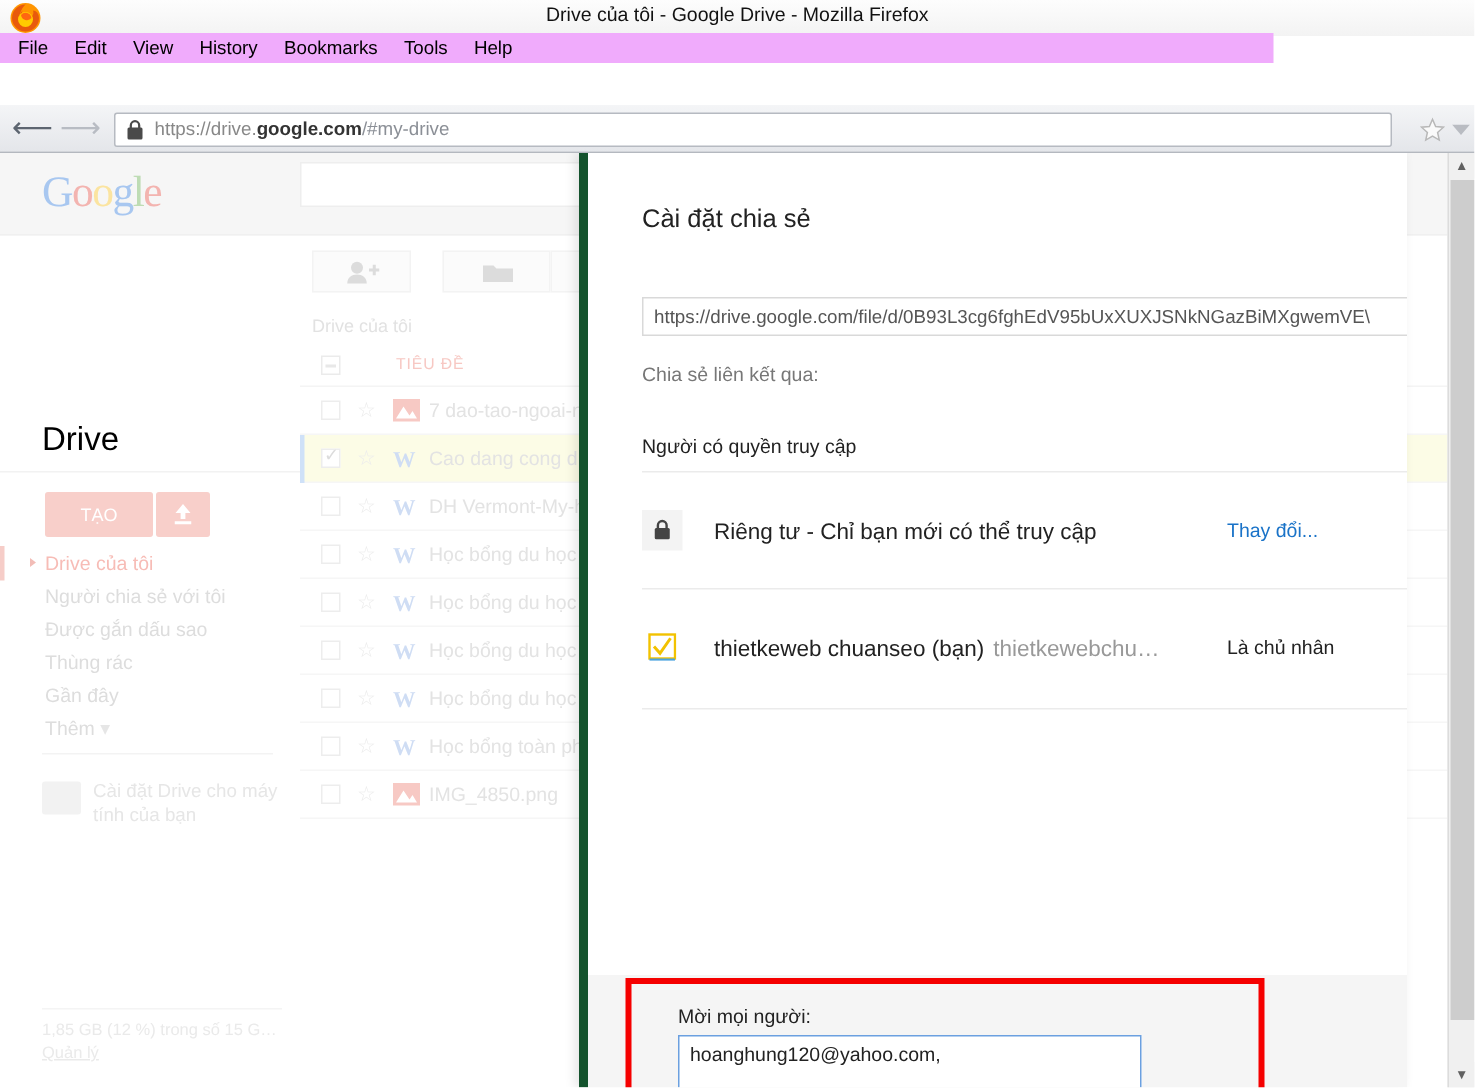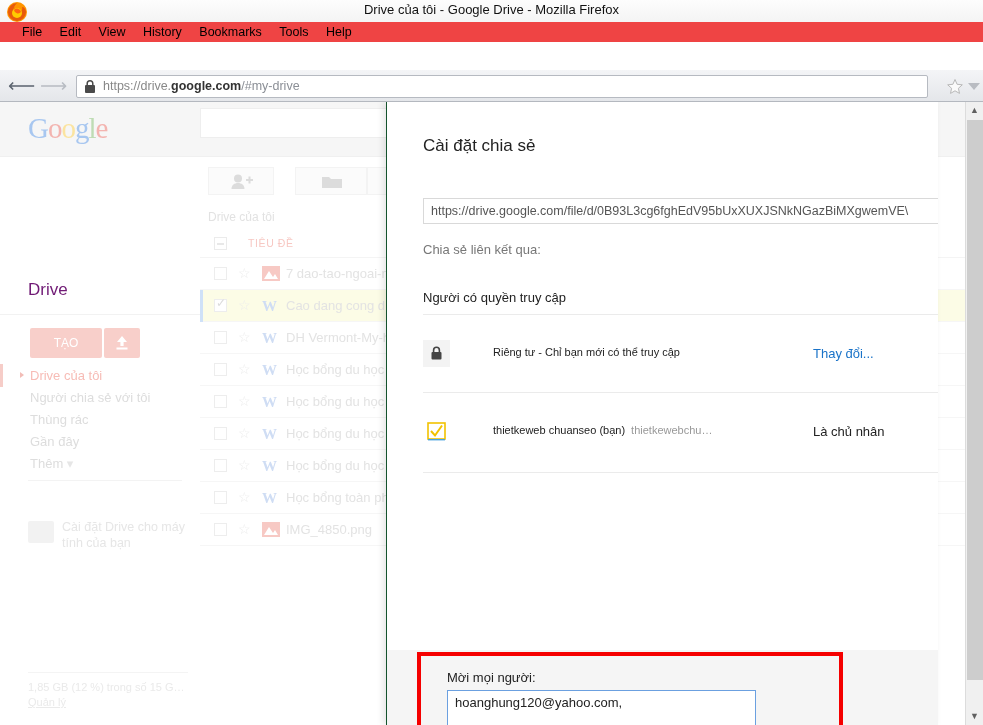--- a/index.html
+++ b/index.html
@@ -23,23 +23,23 @@
   }
   .titlebar .wintitle {
     position: absolute; left: 0; top: 2px; width: 983px;
     text-align: center; font-size: 13px; color: #111;
   }
   .ff-logo {
     position: absolute; left: 6px; top: 1px; width: 22px; height: 22px;
   }
 
   .menubar {
-    position: absolute; left: 0; top: 22px; width: 983px; height: 20px;
-    background: #ef4444;
-    padding-left: 16px;
+    position: absolute; left: 0; top: 22px; width: 849px; height: 20px;
+    background: #f0abfc;
+    padding-left: 6px;
   }
   .menubar .mi {
     display: inline-block;
     font-size: 12.5px; color: #000;
     padding: 2px 7px 2px 6px;
     line-height: 16px;
     vertical-align: top;
   }
 
   .tabstrip {
@@ -116,21 +116,21 @@
   #google-logo .b { color: #a8c7f0; }
   #google-logo .r { color: #f3b4b0; }
   #google-logo .y { color: #fbe4a0; }
   #google-logo .g { color: #bedcb4; }
   #drive-search {
     position: absolute; left: 200px; top: 6px; width: 520px; height: 30px;
     background: #fff; border: 1px solid #eee;
   }
   #drive-word {
     position: absolute; left: 28px; top: 178px;
-    font-size: 17px; color: #701a75;
+    font-size: 22px; color: #000000;
   }
   #drive-divider {
     position: absolute; left: 0; top: 212px; width: 965px; height: 1px;
     background: #f2f2f2;
   }
   #btn-tao {
     position: absolute; left: 30px; top: 226px; width: 72px; height: 30px;
     background: #f8cfca; border-radius: 2px;
     color: #fff; font-size: 12px; text-align: center; line-height: 30px;
   }
@@ -192,21 +192,21 @@
     border-bottom: 1px solid #f4f4f4;
   }
   #head-cb {
     position: absolute; left: 14px; top: 7px; width: 13px; height: 13px;
     border: 1px solid #ebebeb;
   }
   #head-cb::after {
     content:""; position:absolute; left:2px; top:5px; width:7px; height:2px; background:#e8e8e8;
   }
   #head-title {
-    position: absolute; left: 48px; top: 7px;
+    position: absolute; left: 64px; top: 7px;
     font-size: 10.5px; color: #f7c8c3; letter-spacing: .6px;
   }
   .file-row {
     position: relative; height: 32px; border-bottom: 1px solid #f6f6f6;
   }
   .file-row.sel { background: #fcfce6; }
   .file-row.sel::before {
     content:""; position:absolute; left:0; top:0; width:3px; height:32px; background:#cfe1f8;
   }
   .row-cb {
@@ -216,21 +216,21 @@
   .row-cb.on::after {
     content:"\2713"; position:absolute; left:1px; top:-4px; font-size:12px; color:#dcdcdc;
   }
   .row-star { position: absolute; left: 38px; top: 7px; font-size: 14px; color: #ececec; }
   .row-ico  { position: absolute; left: 62px; top: 7px; width: 18px; height: 17px; }
   .row-name { position: absolute; left: 86px; top: 8px; font-size: 13px; color: #e3e3e3; white-space: nowrap; }
 
   
   #modal {
     position: absolute; left: 386px; top: 0; width: 552px; height: 623px;
-    background: #ffffff; border-left: 1px solid #14532d;
+    background: #ffffff; border-left: 6px solid #14532d;
     box-shadow: -3px 0 7px rgba(0,0,0,.10);
     overflow: hidden;
   }
   #modal-title {
     position: absolute; left: 36px; top: 34px;
     font-size: 17px; color: #222;
   }
   #link-label {
     position: absolute; left: 36px; top: 74px;
     font-size: 13px; color: #222;
@@ -261,21 +261,21 @@
   .acc-row { position: absolute; left: 36px; width: 521px; height: 78px; }
   #acc-row-1 { top: 212px; }
   #acc-row-2 { top: 290px; }
   .acc-ico {
     position: absolute; left: 0px; top: 26px; width: 27px; height: 27px;
     background: #f3f3f3; text-align: center; line-height: 27px; font-size: 14px; color: #555;
   }
   .acc-ico.owner { background: transparent; }
   .acc-text {
     position: absolute; left: 48px; top: 32px;
-    font-size: 11px; color: #222; white-space: nowrap; margin-left: 22px;
+    font-size: 15px; color: #222; white-space: nowrap;
   }
   .acc-text .email { color: #999; padding-left: 6px; }
   .acc-action {
     position: absolute; left: 390px; top: 32px;
     font-size: 13px;
   }
   .acc-action.link { color: #1a73c8; }
   .acc-action.plain { color: #222; }
 
   
@@ -393,20 +393,23 @@
 
       <div id="sidenav">
         <div class="nav-item active">
           <span class="caret"></span>
           <span>Drive của tôi</span>
         </div>
         <div class="nav-item">
           <span>Người chia sẻ với tôi</span>
         </div>
         <div class="nav-item">
+          <span>Được gắn dấu sao</span>
+        </div>
+        <div class="nav-item">
           <span>Thùng rác</span>
         </div>
         <div class="nav-item">
           <span>Gần đây</span>
         </div>
         <div class="nav-item">
           <span>Thêm</span>
           <span style="color:#e6e6e6"> ▾</span>
         </div>
         <div id="nav-sep"></div>

